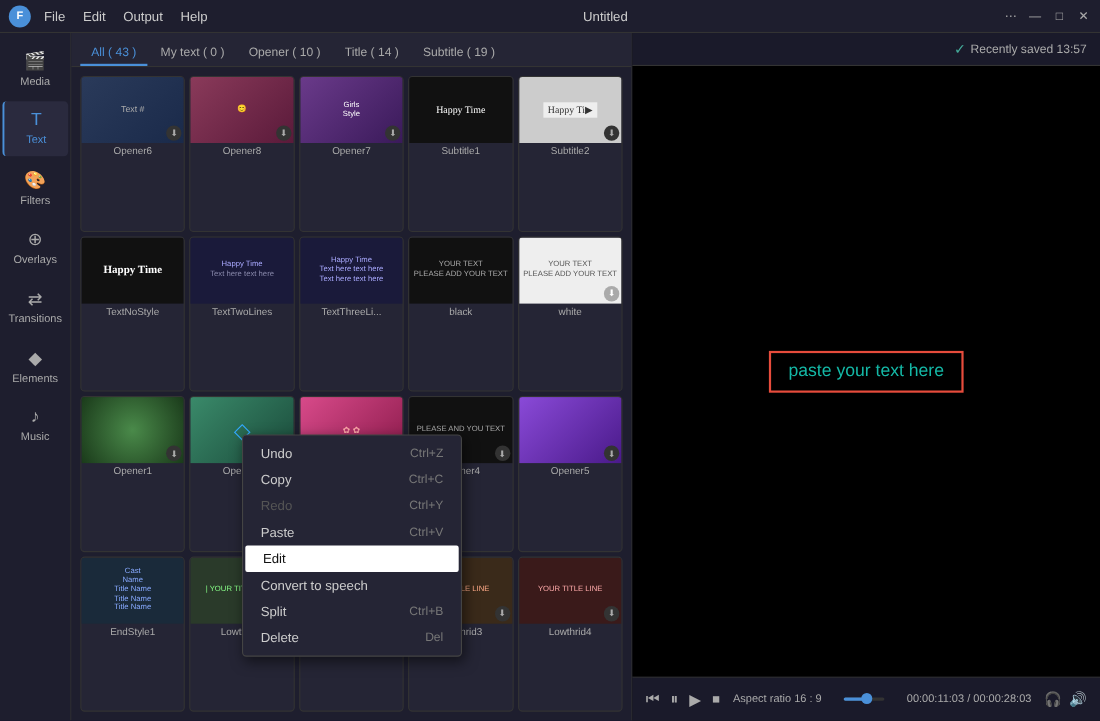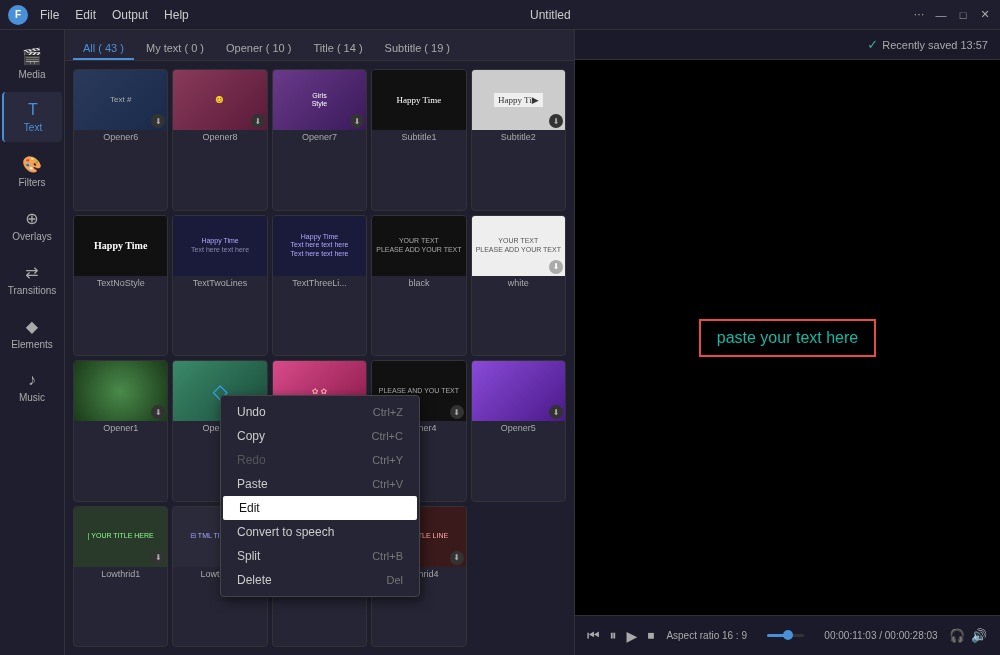--- a/index.html
+++ b/index.html
@@ -248,20 +248,26 @@
         <div class="template-label">Opener4</div>
       </div>
       <div class="template-item">
         <div class="template-thumb thumb-op5">
           <div class="download-badge">⬇</div>
         </div>
         <div class="template-label">Opener5</div>
       </div>
 
       <div class="template-item">
+        <div class="template-thumb thumb-end1">
+          <span class="thumb-text" style="color:#8af; font-size:7px;">Cast<br>Name<br>Title Name<br>Title Name<br>Title Name</span>
+        </div>
+        <div class="template-label">EndStyle1</div>
+      </div>
+      <div class="template-item">
         <div class="template-thumb thumb-low1">
           <span class="thumb-text" style="font-size:7px; color:#8f8;">| YOUR TITLE HERE</span>
           <div class="download-badge">⬇</div>
         </div>
         <div class="template-label">Lowthrid1</div>
       </div>
       <div class="template-item">
         <div class="template-thumb thumb-low2">
           <span class="thumb-text" style="font-size:7px; color:#aaf;">⊟ TML TITLE LINE</span>
           <div class="download-badge">⬇</div>

